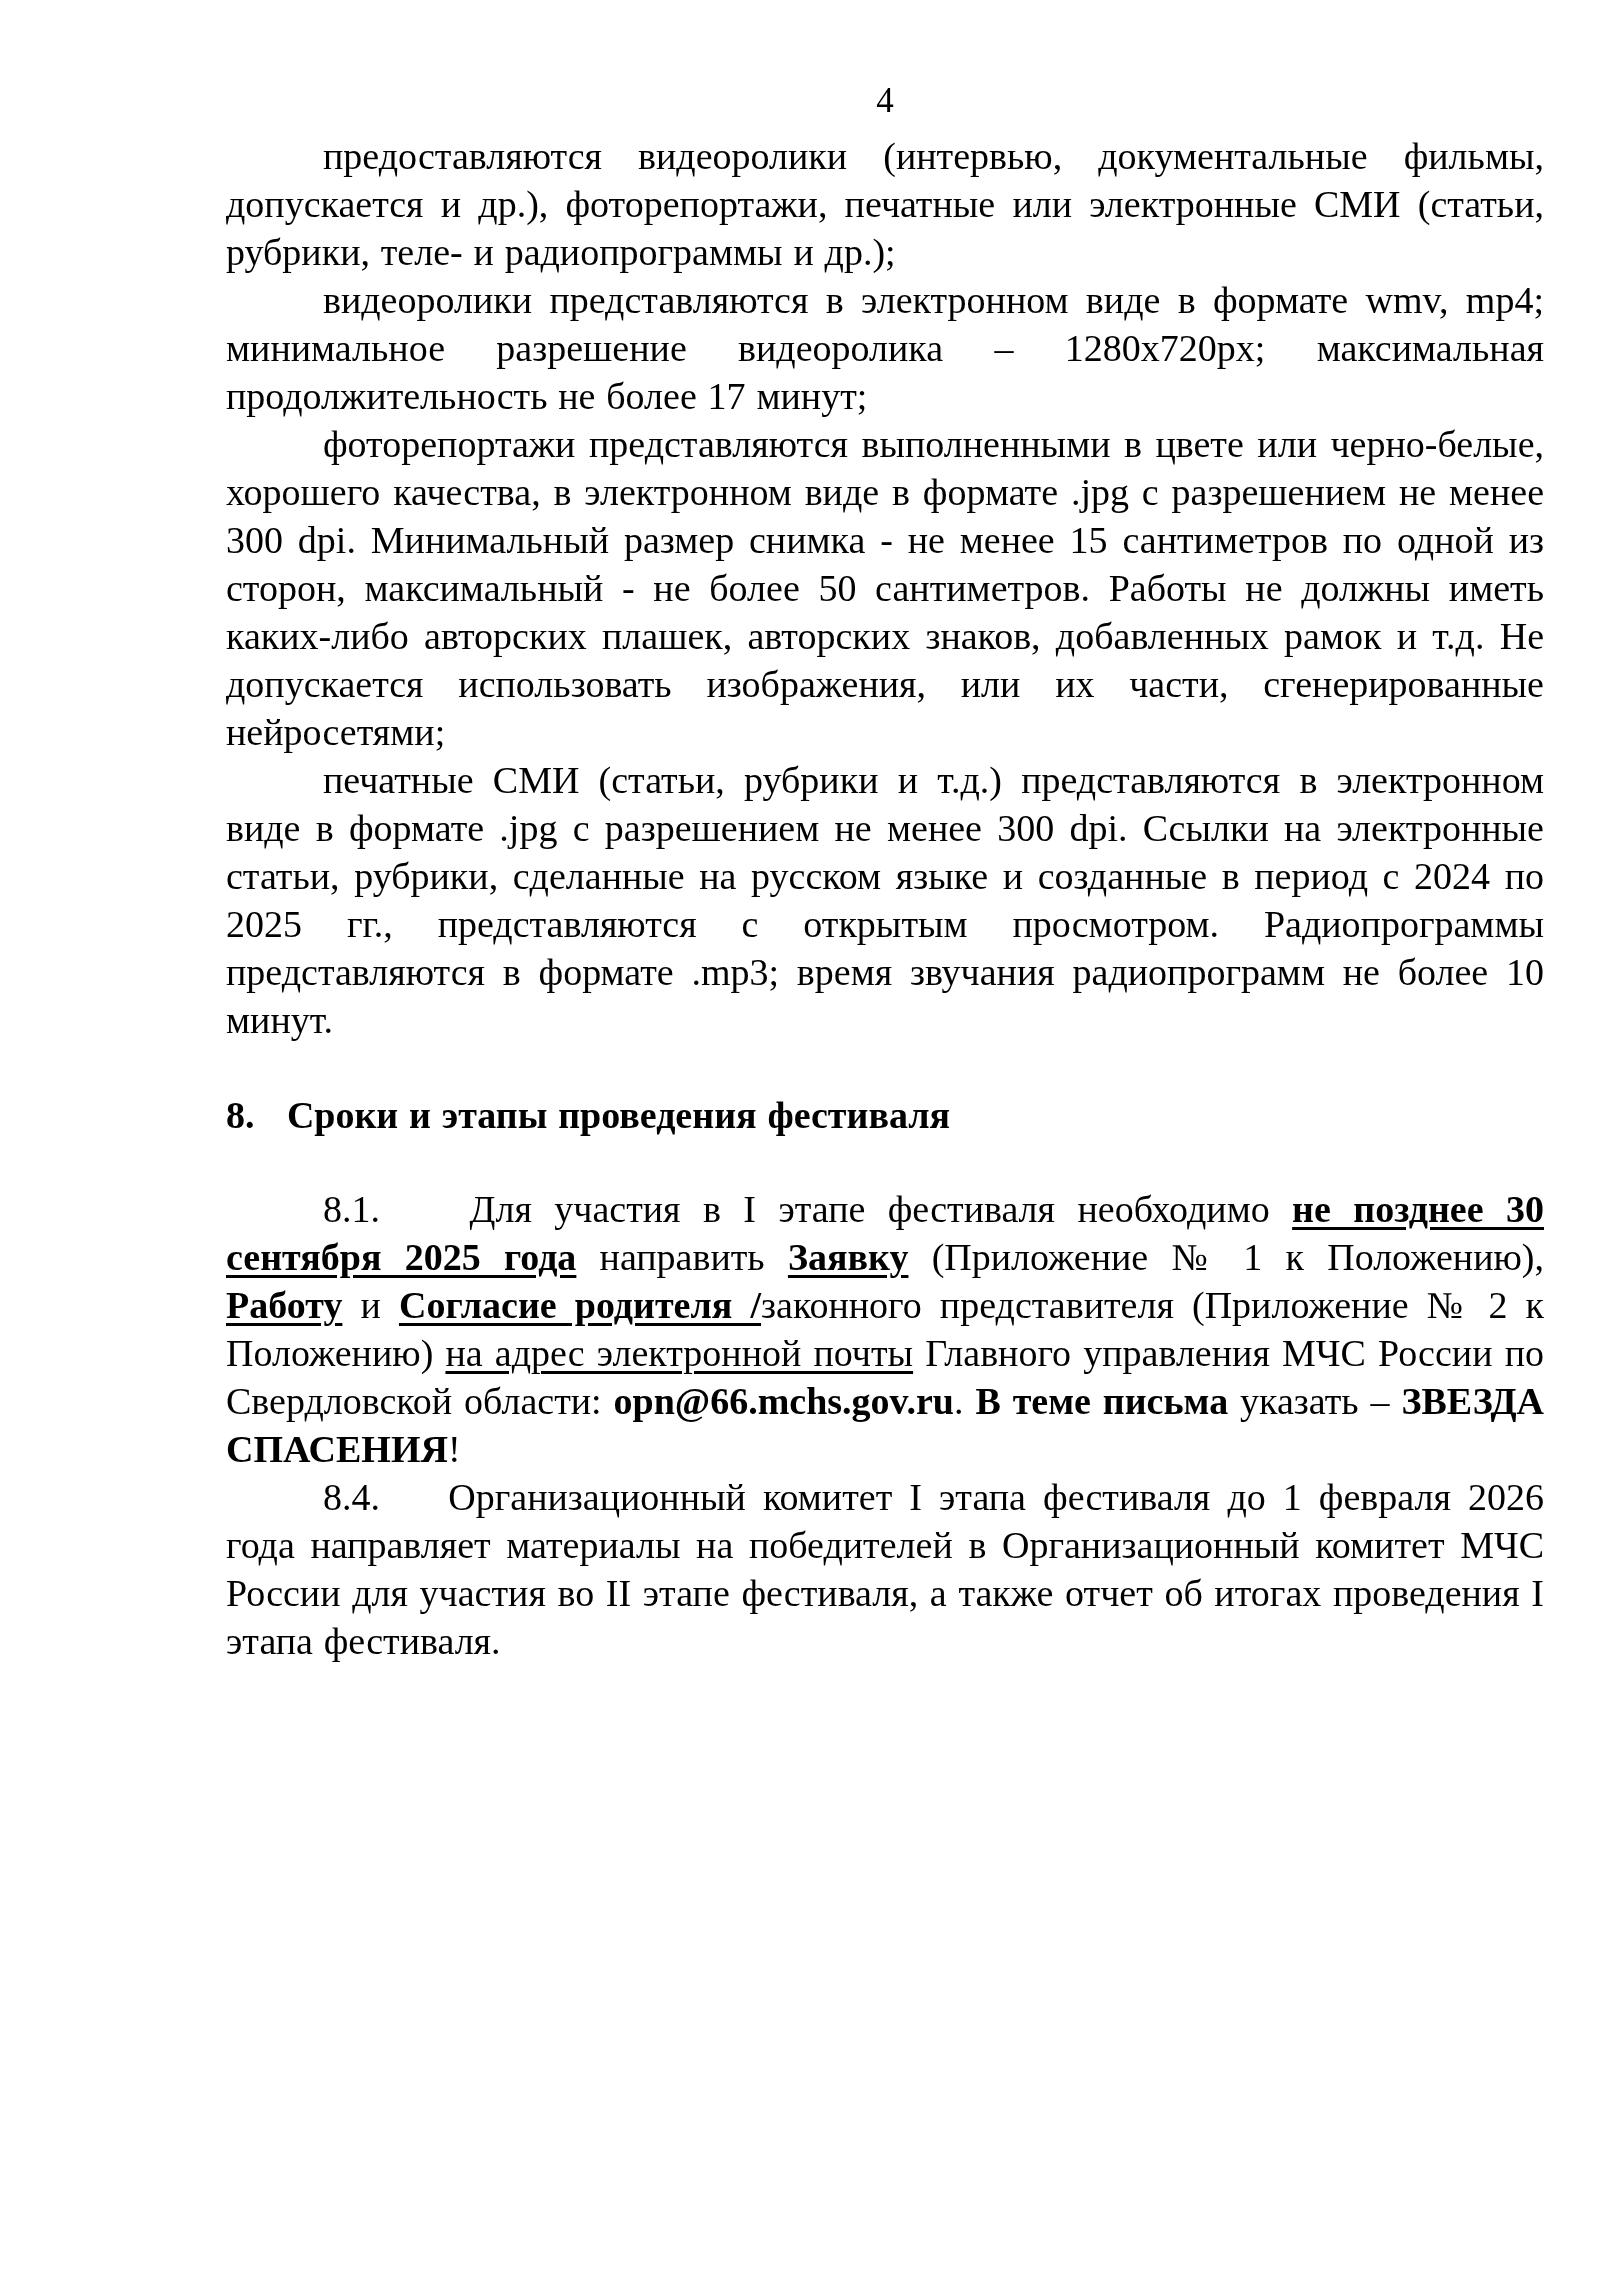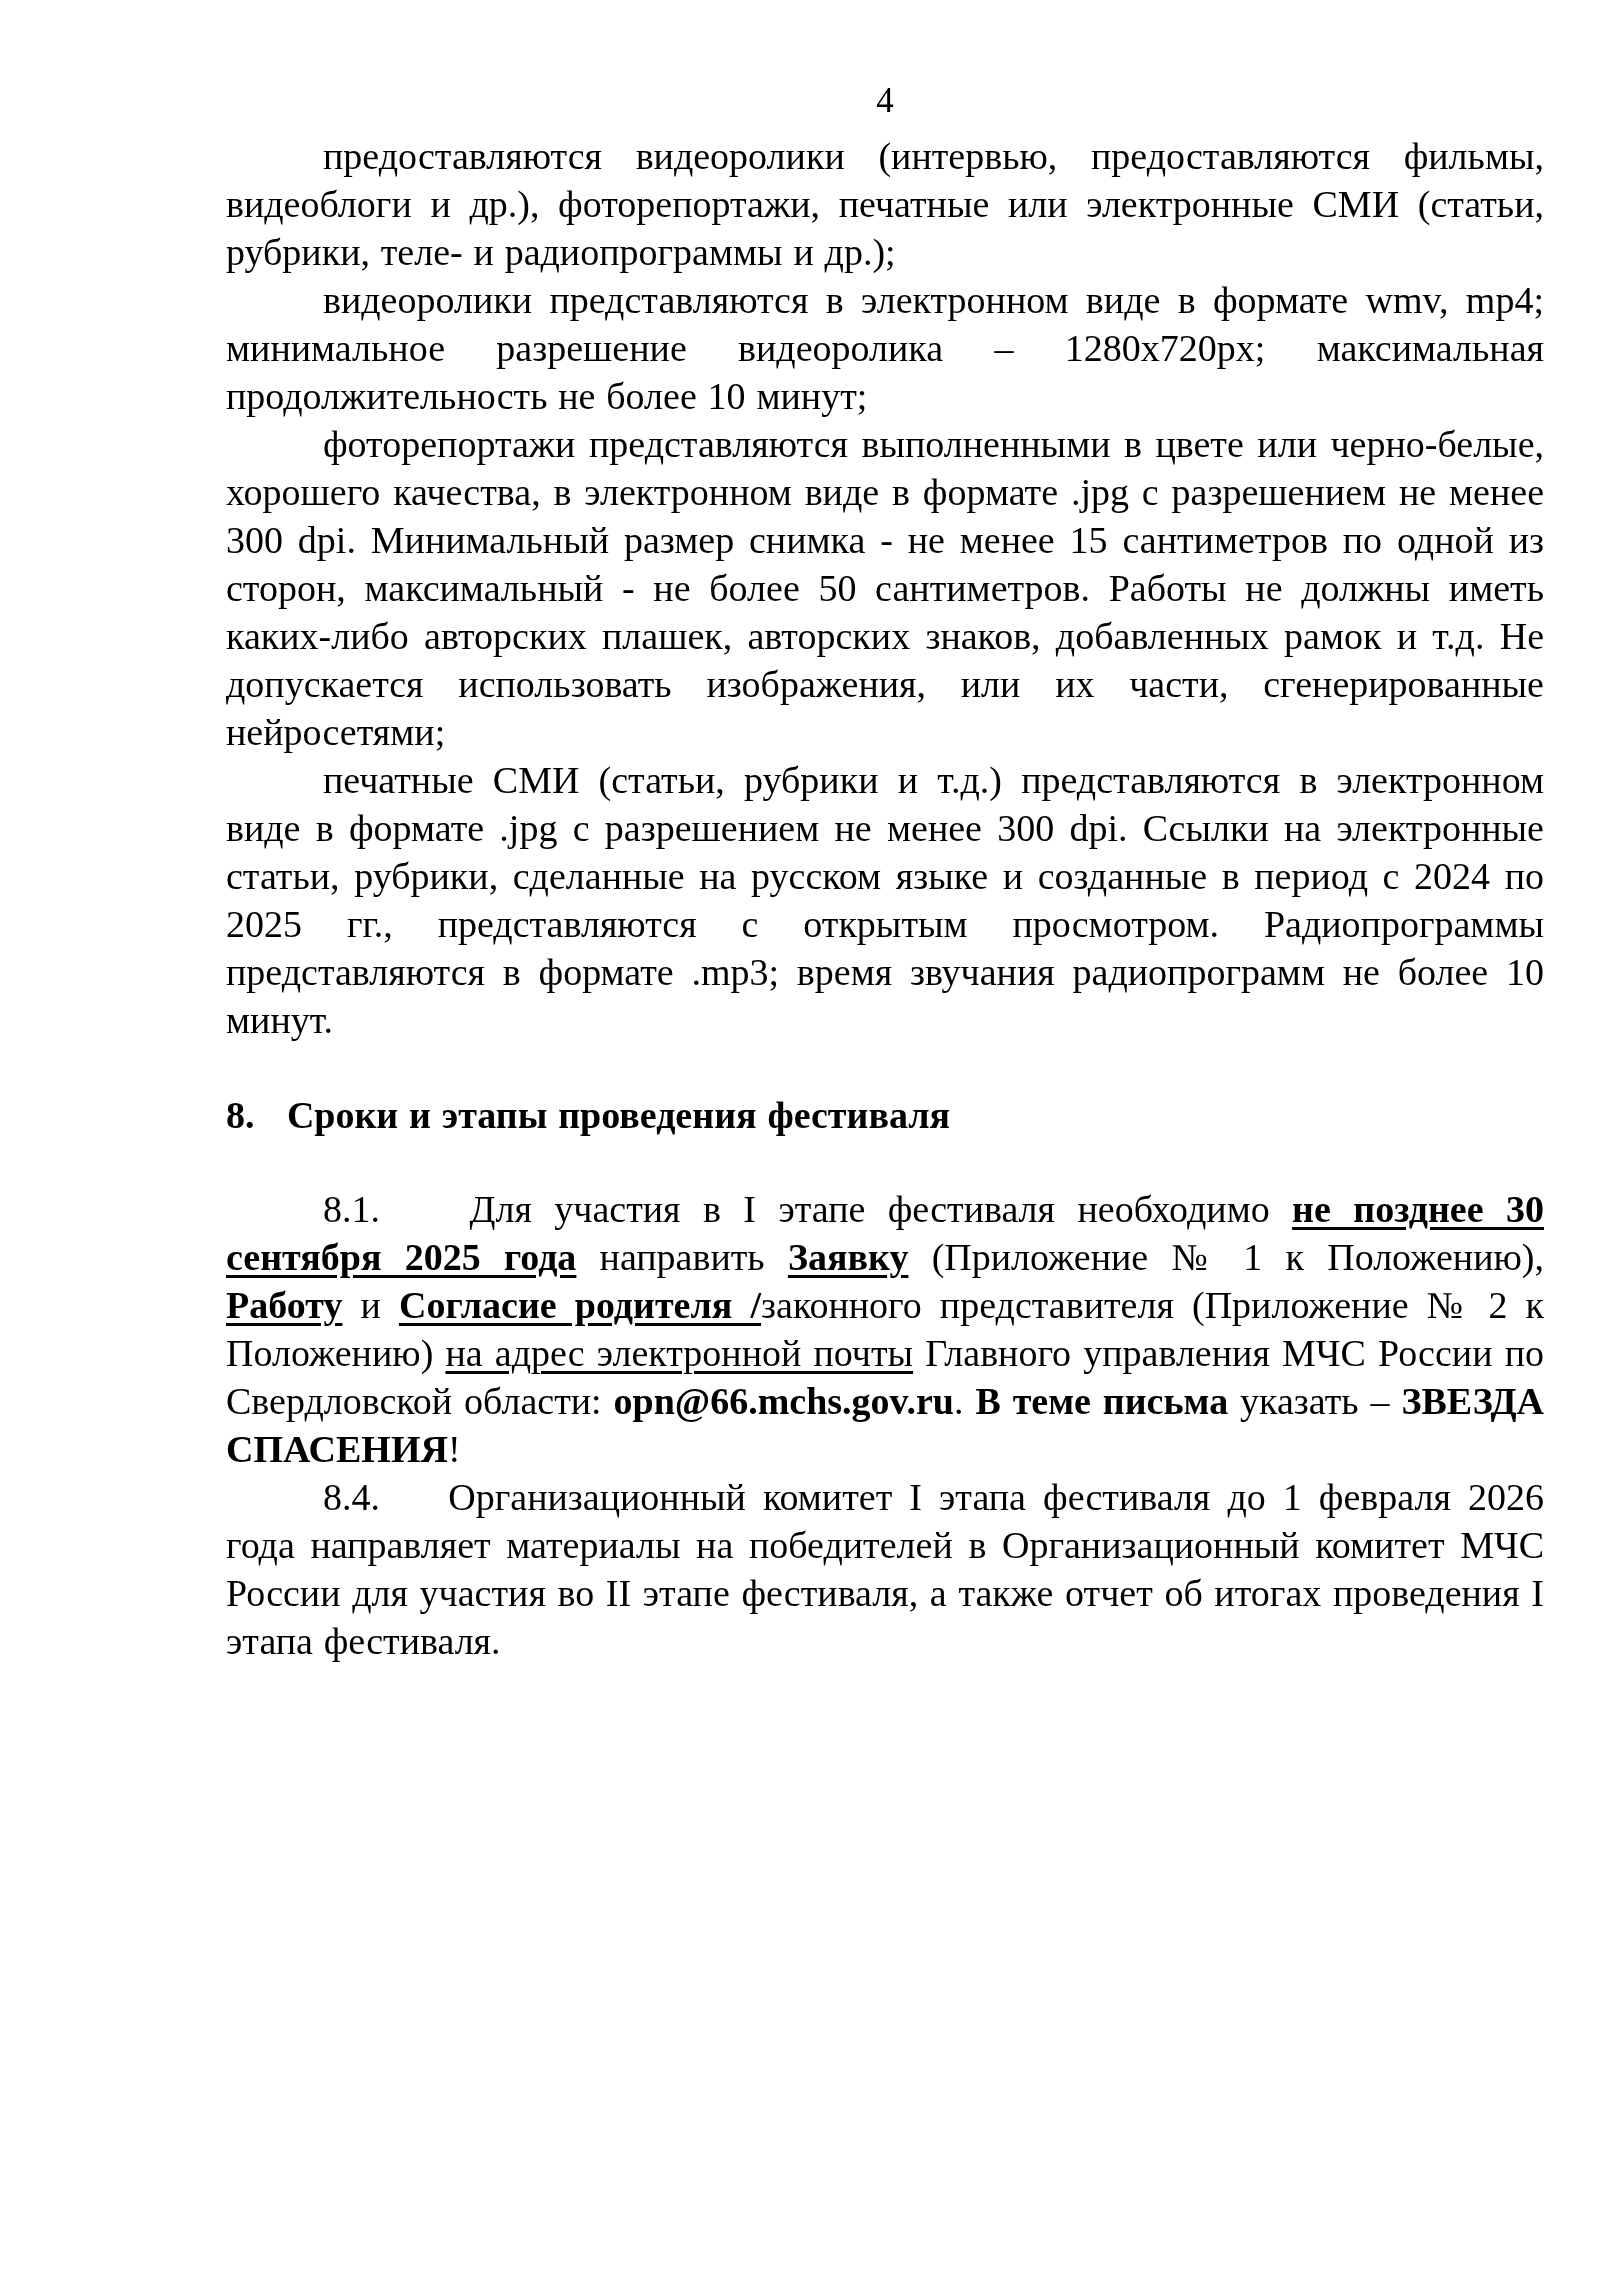--- a/index.html
+++ b/index.html
@@ -48,22 +48,22 @@
     text-decoration-thickness: 2.9px;
     text-underline-offset: 4.6px;
   }
 </style>
 </head>
 <body>
 
 <div class="page">
   <div class="page-number">4</div>
   <div class="doc-body">
-      <p class="body"><span>предоставляются видеоролики (интервью, предоставляются фильмы, видеоблоги и др.), фоторепортажи, печатные или электронные СМИ (статьи, рубрики, теле- и радиопрограммы и др.);</span></p>
-      <p class="body"><span>видеоролики представляются в электронном виде в формате wmv, mp4; минимальное разрешение видеоролика – 1280х720px; максимальная продолжительность не более 10 минут;</span></p>
+      <p class="body"><span>предоставляются видеоролики (интервью, документальные фильмы, допускается и др.), фоторепортажи, печатные или электронные СМИ (статьи, рубрики, теле- и радиопрограммы и др.);</span></p>
+      <p class="body"><span>видеоролики представляются в электронном виде в формате wmv, mp4; минимальное разрешение видеоролика – 1280х720px; максимальная продолжительность не более 17 минут;</span></p>
       <p class="body"><span>фоторепортажи представляются выполненными в цвете или черно-белые, хорошего качества, в электронном виде в формате .jpg с разрешением не менее 300 dpi. Минимальный размер снимка - не менее 15 сантиметров по одной из сторон, максимальный - не более 50 сантиметров. Работы не должны иметь каких-либо авторских плашек, авторских знаков, добавленных рамок и т.д. Не допускается использовать изображения, или их части, сгенерированные нейросетями;</span></p>
       <p class="body"><span>печатные СМИ (статьи, рубрики и т.д.) представляются в электронном виде в формате .jpg с разрешением не менее 300 dpi. Ссылки на электронные статьи, рубрики, сделанные на русском языке и созданные в период с 2024 по 2025 гг., представляются с открытым просмотром. Радиопрограммы представляются в формате .mp3; время звучания радиопрограмм не более 10 минут.</span></p>
       <p class="heading"><span class="b">8.&nbsp;&nbsp;&nbsp;Сроки и этапы проведения фестиваля</span></p>
       <p class="body"><span>8.1.&nbsp;&nbsp;&nbsp;&nbsp;Для участия в I этапе фестиваля необходимо </span><span class="b u">не позднее 30 сентября 2025 года</span><span> направить </span><span class="b u">Заявку</span><span> (Приложение № 1 к Положению), </span><span class="b u">Работу</span><span> и </span><span class="b u">Согласие родителя /</span><span>законного представителя (Приложение № 2 к Положению) </span><span class="u">на адрес электронной почты</span><span> Главного управления МЧС России по Свердловской области: </span><span class="b">opn@66.mchs.gov.ru</span><span>. </span><span class="b">В теме письма</span><span> указать – </span><span class="b">ЗВЕЗДА СПАСЕНИЯ</span><span>!</span></p>
       <p class="body"><span>8.4.&nbsp;&nbsp;&nbsp;&nbsp;Организационный комитет I этапа фестиваля до 1 февраля 2026 года направляет материалы на победителей в Организационный комитет МЧС России для участия во II этапе фестиваля, а также отчет об итогах проведения I этапа фестиваля.</span></p>
     </div>
 </div>
 
 
 </body></html>

